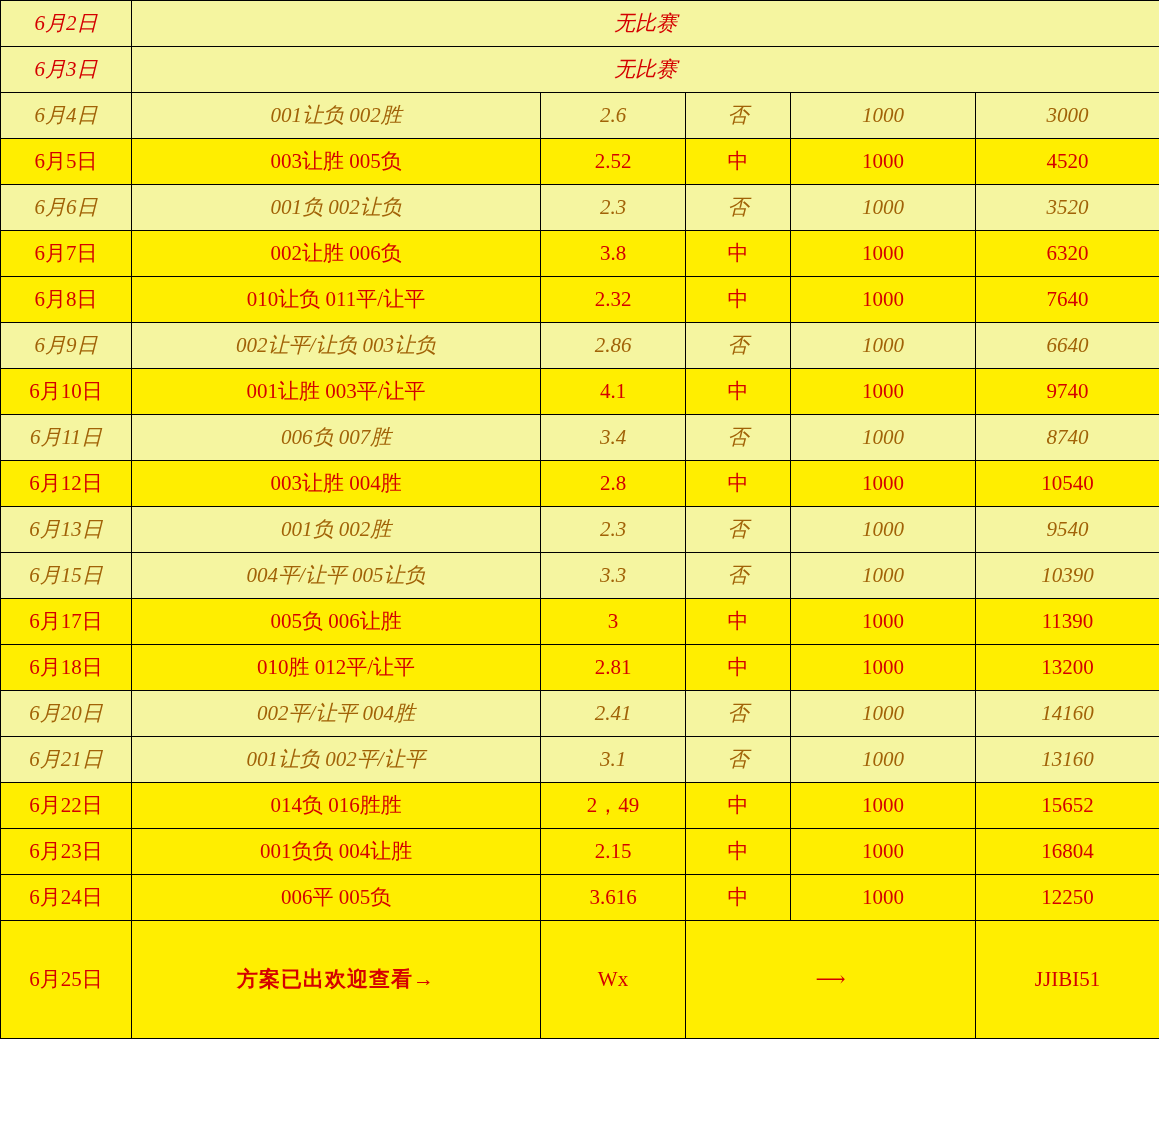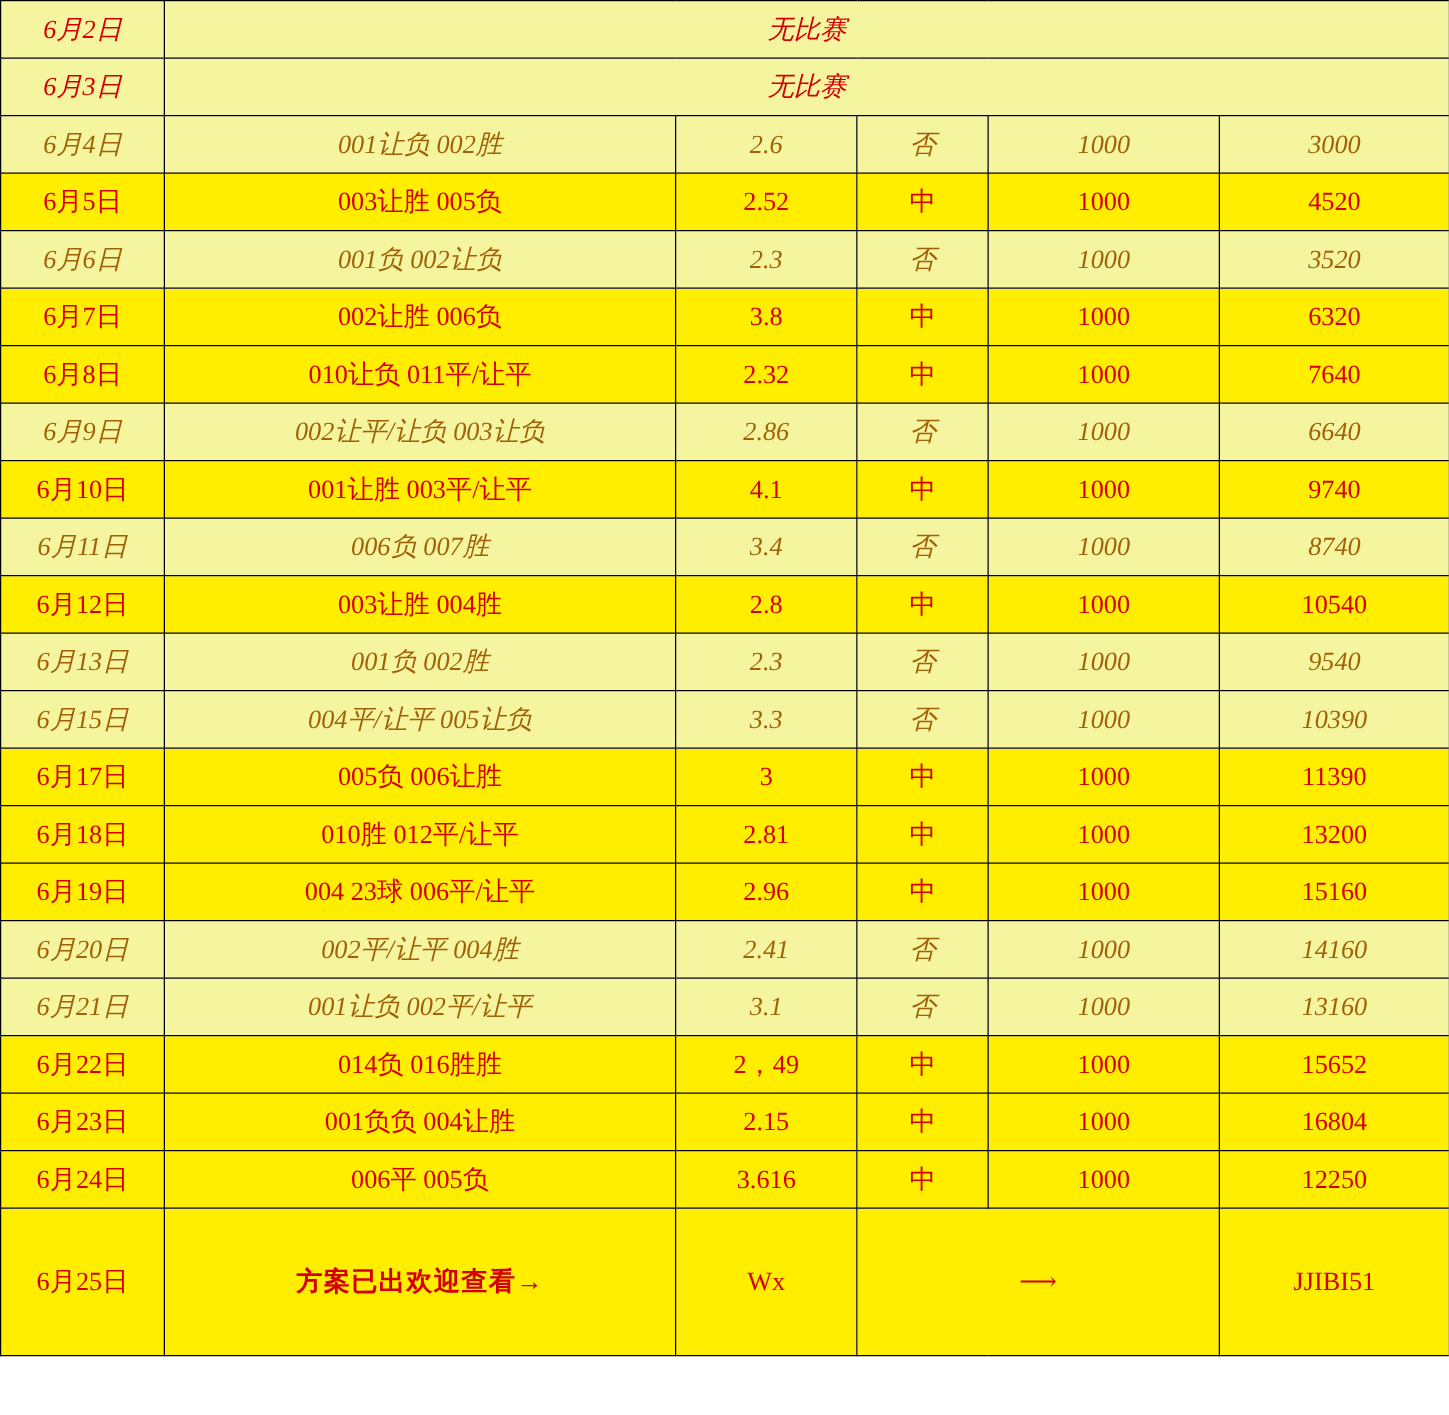--- a/index.html
+++ b/index.html
@@ -185,28 +185,20 @@
       </tr>
       <tr class="row">
         <td class="bg-bright txt-red">6月18日</td>
         <td class="bg-bright txt-red">010胜  012平/让平</td>
         <td class="bg-bright txt-red">2.81</td>
         <td class="bg-bright txt-red">中</td>
         <td class="bg-bright txt-red">1000</td>
         <td class="bg-bright txt-red">13200</td>
       </tr>
       <tr class="row">
-        <td class="bg-bright txt-red">6月19日</td>
-        <td class="bg-bright txt-red">004  23球  006平/让平</td>
-        <td class="bg-bright txt-red">2.96</td>
-        <td class="bg-bright txt-red">中</td>
-        <td class="bg-bright txt-red">1000</td>
-        <td class="bg-bright txt-red">15160</td>
-      </tr>
-      <tr class="row">
         <td class="bg-pale txt-black">6月20日</td>
         <td class="bg-pale txt-black">002平/让平  004胜</td>
         <td class="bg-pale txt-black">2.41</td>
         <td class="bg-pale txt-black">否</td>
         <td class="bg-pale txt-black">1000</td>
         <td class="bg-pale txt-black">14160</td>
       </tr>
       <tr class="row">
         <td class="bg-pale txt-black">6月21日</td>
         <td class="bg-pale txt-black">001让负  002平/让平</td>

